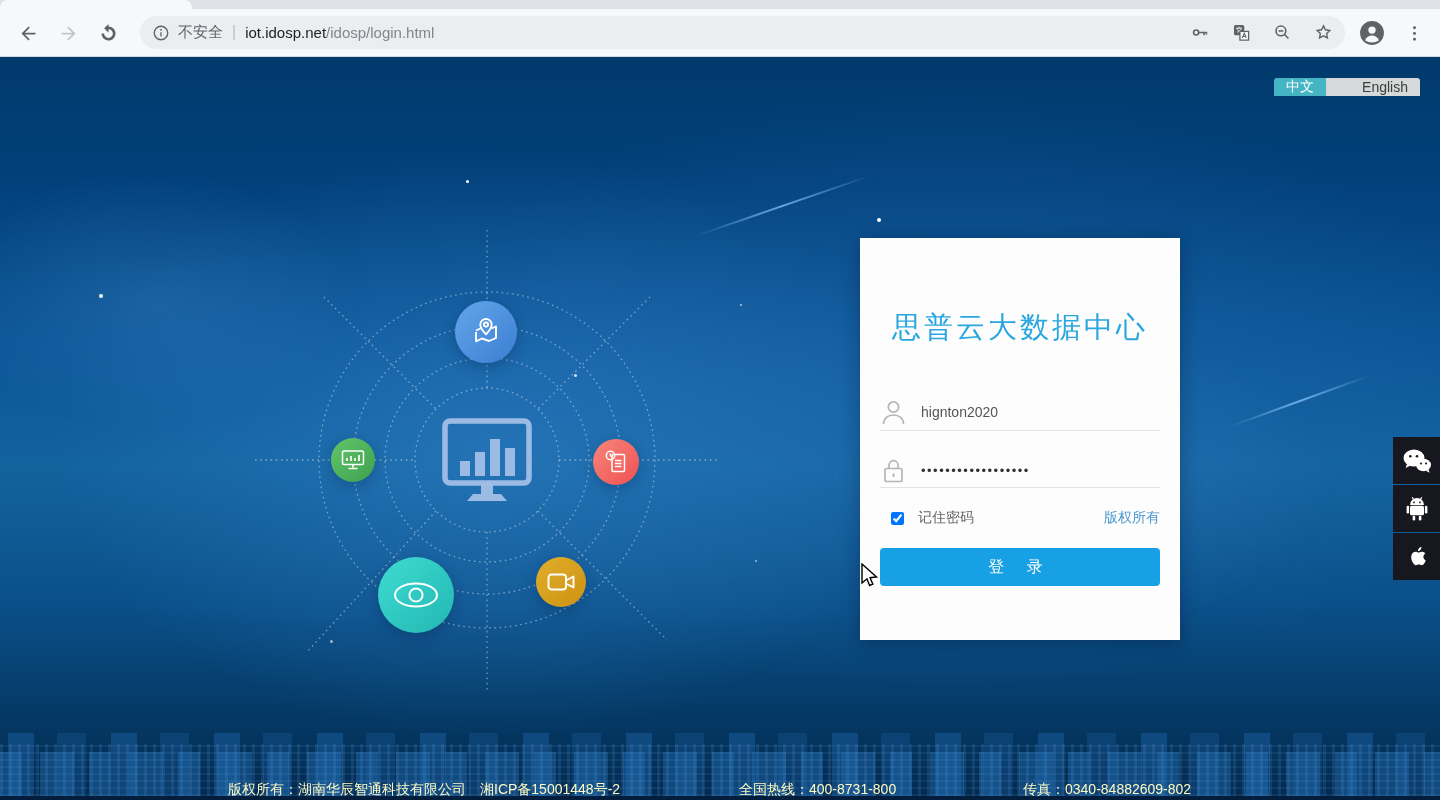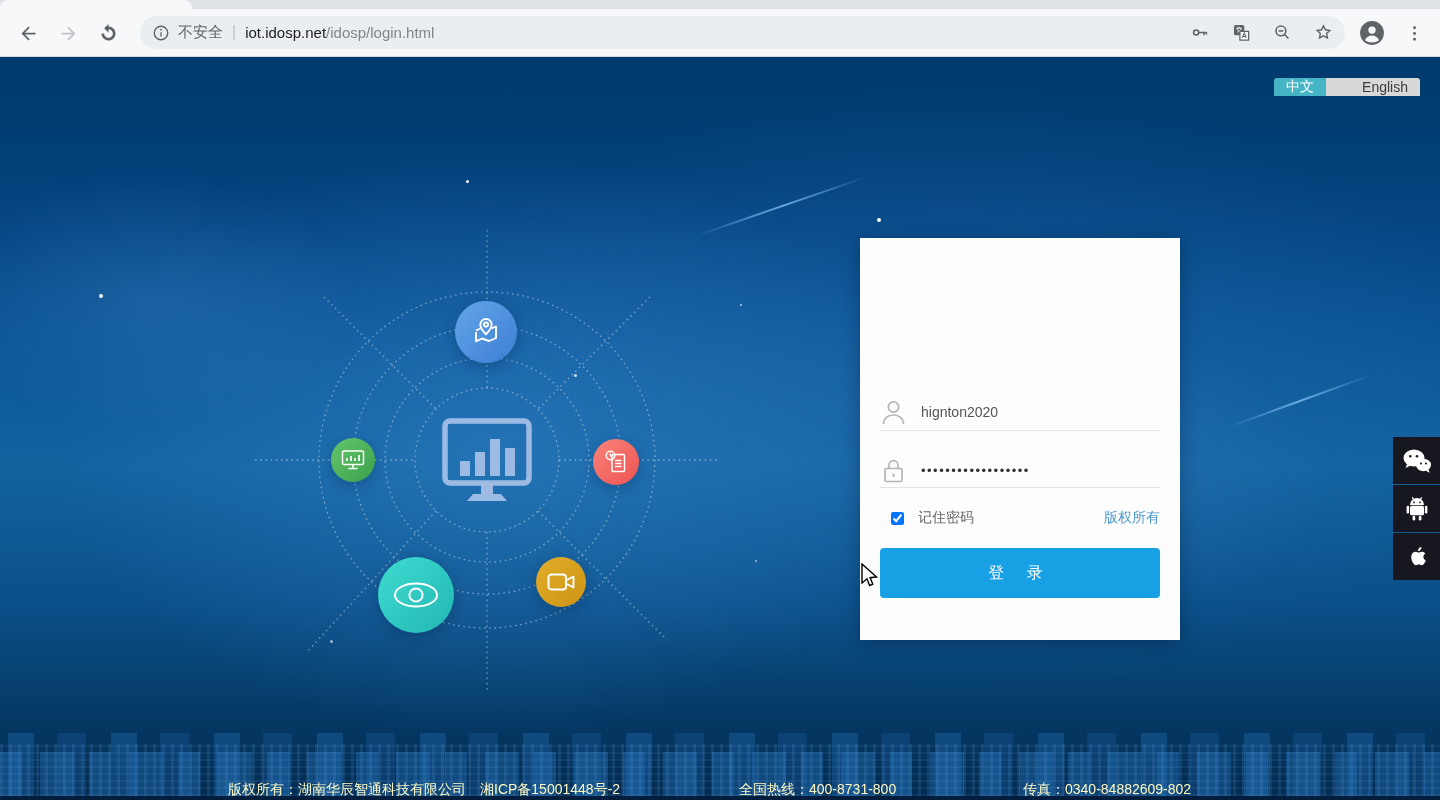--- a/index.html
+++ b/index.html
@@ -72,21 +72,21 @@
   .funderline{position:absolute;left:20px;width:280px;border-bottom:1px solid #e3e3e3;}
   .finput{border:none;outline:none;background:transparent;flex:1;color:#555;}
   #row-user{top:155px;height:38px;}
   #row-pass{top:213px;height:38px;}
   #u1{top:192px;} #u2{top:249px;}
   .ficon{width:26px;display:flex;justify-content:center;margin-right:13px;}
   #row-remember{top:269px;height:22px;}
   #remember-box{width:13px;height:13px;margin:0 14px 0 11px;}
   #remember-label{font-size:14px;color:#666;}
   #forgot{margin-left:auto;font-size:14px;color:#4b97cf;text-decoration:none;}
-  #loginbtn{position:absolute;left:20px;top:310px;width:280px;height:50px;border:none;border-radius:4px;
+  #loginbtn{position:absolute;left:20px;top:310px;width:280px;height:38px;border:none;border-radius:4px;
             background:#18a0e4;color:#fff;font-size:16px;letter-spacing:9px;cursor:pointer;}
 
   
   .appsq{position:absolute;right:0;width:47px;height:47px;background:#17171f;
          display:flex;align-items:center;justify-content:center;}
 
   #cursor{left:860px;top:563px;width:20px;height:26px;}
 </style>
 </head>
 <body>
@@ -238,20 +238,21 @@
     </g>
   </svg>
 </div>
 
 <div class="abs" id="langtoggle">
   <div class="lang active">中文</div>
   <div class="lang inactive">English</div>
 </div>
 
 <div class="abs" id="panel">
+  <div id="panel-title">思普云大数据中心</div>
 
   <div class="frow" id="row-user">
     <span class="ficon">
       <svg width="23" height="26" viewBox="0 0 23 26" fill="none" stroke="#b5b5b5" stroke-width="1.7">
         <circle cx="11.5" cy="8" r="5.2"></circle>
           <path d="M1.5 25c0-5.8 4.4-9 10-9s10 3.2 10 9"></path>
       </svg>
     </span>
     <input class="finput" style="font-size: 14px;" value="hignton2020">
   </div>

